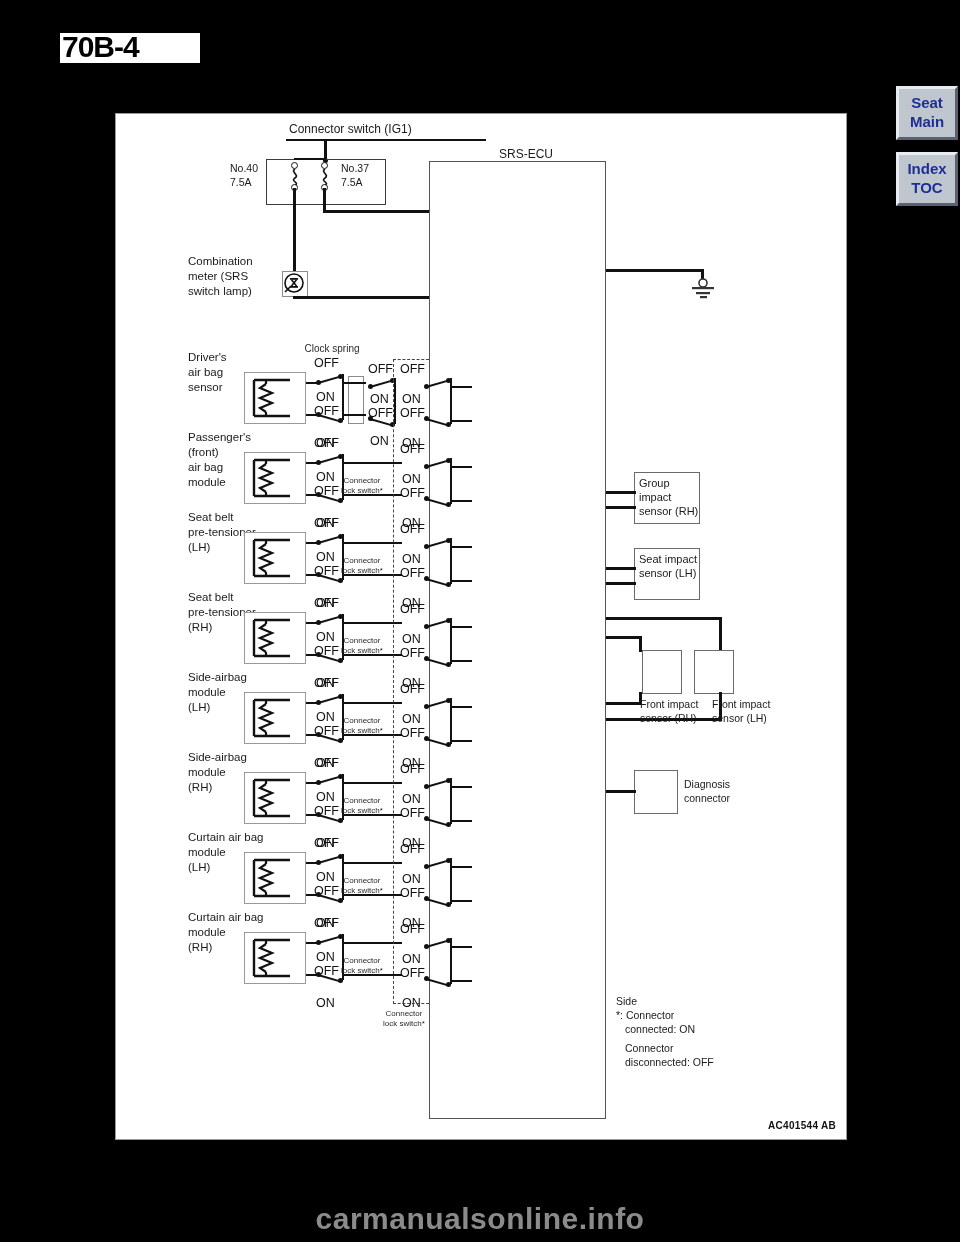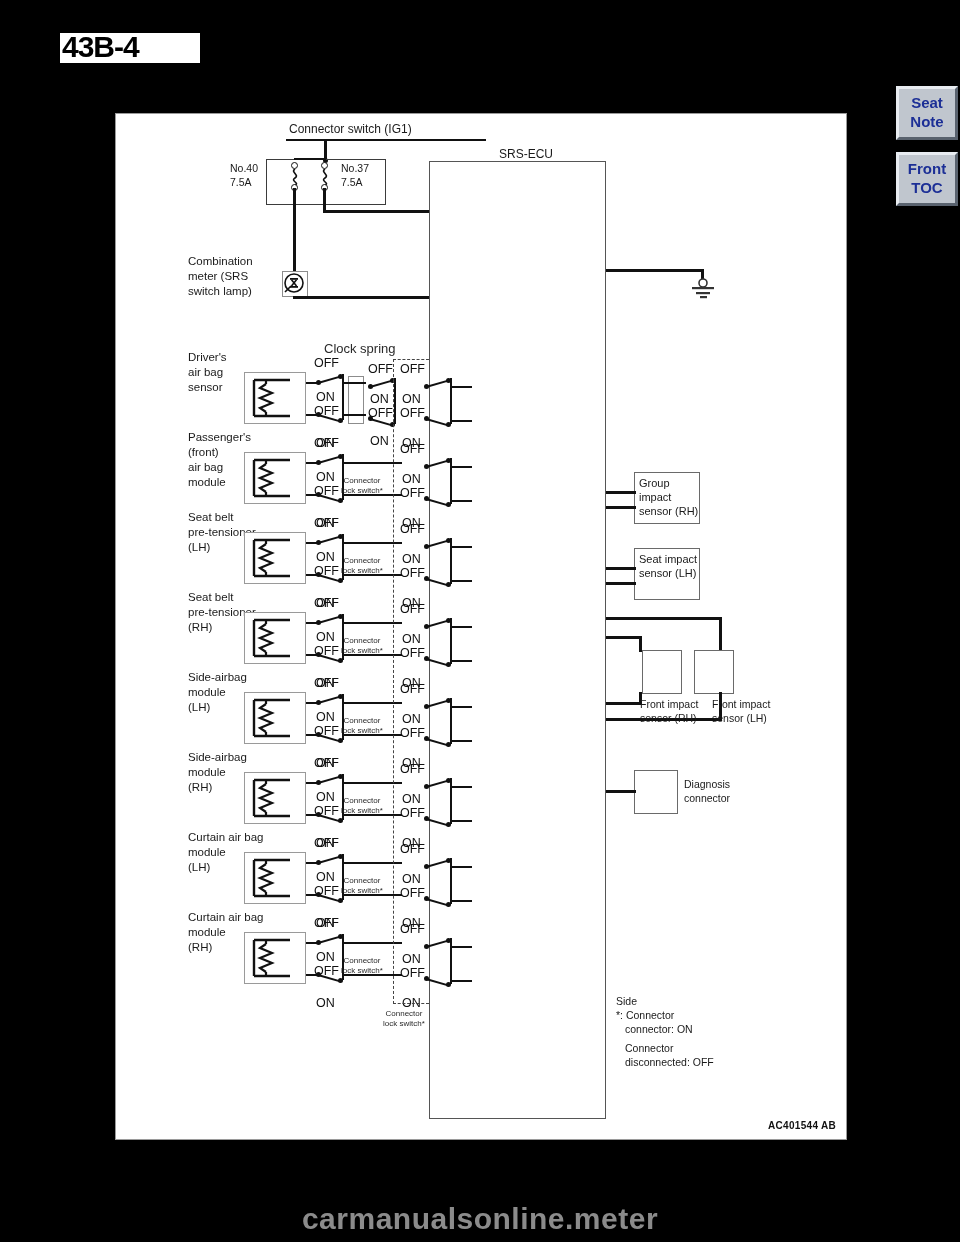--- a/index.html
+++ b/index.html
@@ -57,36 +57,36 @@
 
   
   #watermark{position:absolute;left:0;top:1196px;width:960px;height:46px;
              color:#8b8b8b;font-size:30px;font-weight:bold;text-align:center;
              line-height:46px;letter-spacing:.5px;}
 </style>
 </head>
 <body>
 
 <div id="page-header"></div>
-<div id="page-number">43B-4</div>
+<div id="page-number">70B-4</div>
 
 <div class="navbtn" id="btn-main-index">
   <div>Seat</div>
-  <div>Note</div>
+  <div>Main</div>
 </div>
 <div class="navbtn" id="btn-group-toc">
-  <div>Front</div>
+  <div>Index</div>
   <div>TOC</div>
 </div>
 
 <div id="diagram">
 
   <div class="ttl" style="left:173px;top:8px;">Connector switch (IG1)</div>
   <div class="ttl" style="left:383px;top:33px;">SRS-ECU</div>
-  <div class="lbl-sm" style="left:208px;top:230px;width:70px;font-size:13px;">Clock spring</div>
+  <div class="lbl-sm" style="left:181px;top:230px;width:70px;font-size:10px;">Clock spring</div>
 
   <div class="wire wh" style="left:170px;top:25px;width:200px;height:2px;"></div>
   <div class="wire wv" style="left:208px;top:25px;height:22px;width:3px;"></div>
   <div class="dot" style="left:207px;top:44px;"></div>
 
   <div class="wire wh thin" style="left:150px;top:45px;width:120px;height:1px;"></div>
   <div class="wire wv thin" style="left:150px;top:45px;height:45px;width:1px;"></div>
   <div class="wire wv thin" style="left:269px;top:45px;height:45px;width:1px;"></div>
   <div class="wire wh thin" style="left:150px;top:90px;width:120px;height:1px;"></div>
 
@@ -497,20 +497,20 @@
   <div class="lbl" style="left:596px;top:583px;font-size:10.5px;line-height:14px;">Front impact
 sensor (LH)</div>
 
   <div class="box" style="left:518px;top:656px;width:44px;height:44px;border-color:#6a6a6a;"></div>
   <div class="wire wh" style="left:490px;top:676px;width:30px;height:3px;"></div>
   <div class="lbl" style="left:568px;top:663px;font-size:10.5px;line-height:14px;">Diagnosis
 connector</div>
 
   <div class="note" style="left:500px;top:880px;">Side</div>
   <div class="note" style="left:500px;top:894px;">*: Connector</div>
-  <div class="note" style="left:509px;top:908px;">connector: ON</div>
+  <div class="note" style="left:509px;top:908px;">connected: ON</div>
   <div class="note" style="left:509px;top:927px;">Connector</div>
   <div class="note" style="left:509px;top:941px;">disconnected: OFF</div>
 
   <div class="figref">AC401544 AB</div>
 </div>
 
-<div id="watermark">carmanualsonline.meter</div>
+<div id="watermark">carmanualsonline.info</div>
 
 </body></html>

